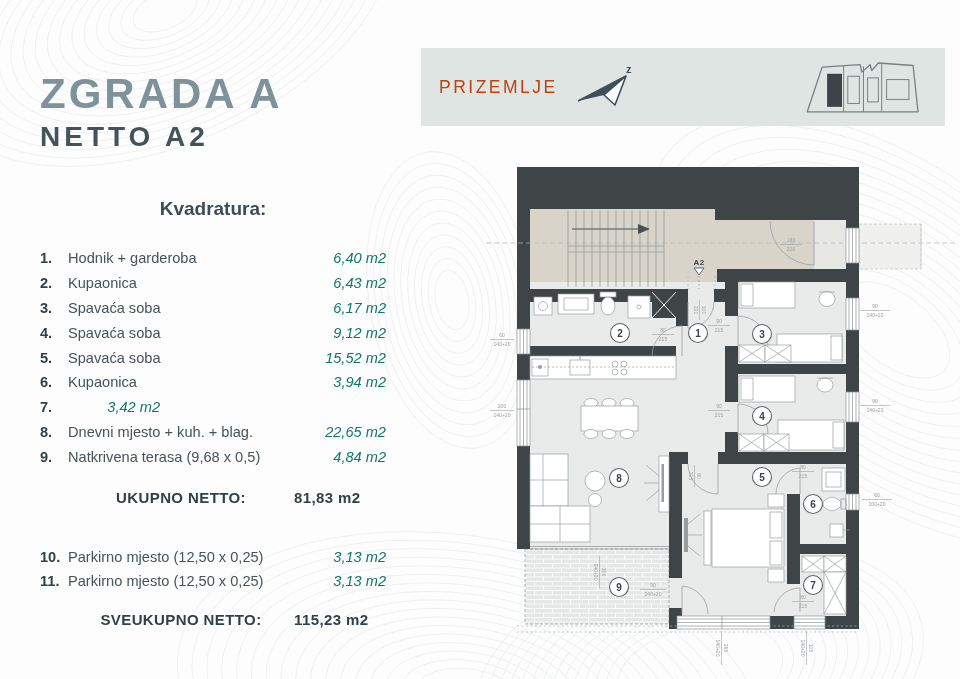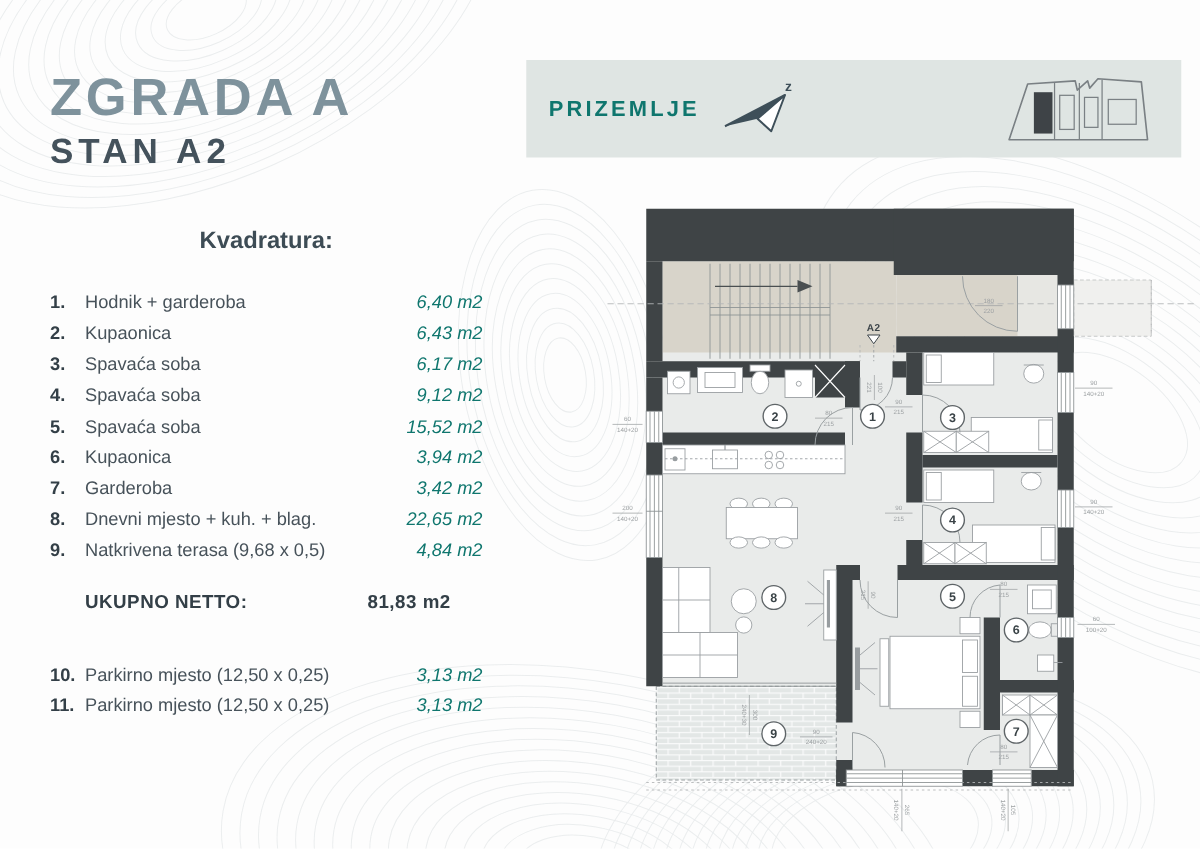--- a/index.html
+++ b/index.html
@@ -1,43 +1,43 @@
 <!DOCTYPE html>
 <html><head>
 <meta charset="utf-8">
 <style>
   html,body{margin:0;padding:0;}
   .page{position:relative;width:960px;height:679px;overflow:hidden;background:#fdfdfd;
         font-family:"Liberation Sans",sans-serif;}
   #bg{position:absolute;left:0;top:0;z-index:1;}
 
   
-  .left-panel{position:absolute;left:40px;top:0;width:346px;z-index:2;}
+  .left-panel{position:absolute;left:40px;top:16px;width:346px;z-index:2;}
   .building-title{margin:56px 0 0 0;font-size:42px;line-height:44px;font-weight:bold;
                   letter-spacing:3px;color:#7e929c;}
   .unit-title{margin:6px 0 0 0;font-size:28px;line-height:30px;font-weight:bold;
               letter-spacing:4px;color:#44525c;}
   .section-label{margin:46px 0 0 0;font-size:19px;font-weight:bold;color:#3d4c55;text-align:center;}
   .qlist{margin-top:26px;}
   .qrow{display:flex;align-items:center;height:24.8px;font-size:14.6px;color:#47525a;}
   .qnum{width:28px;font-weight:bold;color:#333f47;}
   .qname{flex:1;}
   .qval{width:92px;text-align:right;font-style:italic;color:#0f766e;}
   .total-row{display:flex;align-items:center;height:25px;font-size:15px;font-weight:bold;
              color:#333f47;letter-spacing:.4px;}
-  .total-row .tlabel{flex:1;padding-left:28px;}
+  .total-row .tlabel{flex:1;padding-left:28px;text-align:center;}
   .total-row .tval{width:92px;text-align:left;}
   .subtotal{margin-top:16px;}
   .extras{margin-top:34px;}
   .grand{margin-top:13px;}
 
   
   .floor-bar{position:absolute;left:421px;top:48px;width:524px;height:78px;background:#dfe5e3;
              display:flex;align-items:center;z-index:2;}
-  .floor-label{padding-left:18px;font-size:17.5px;font-weight:bold;letter-spacing:2.5px;color:#0f766e;}
+  .floor-label{padding-left:18px;font-size:17.5px;font-weight:normal;letter-spacing:2.5px;color:#c2410c;}
   .compass{margin-left:16px;}
   .bar-spacer{flex:1;}
   .site-icon{margin-right:22px;}
 
   
   .plan{position:absolute;left:484px;top:158px;z-index:2;}
   .dimtext{font-size:5px;fill:#9da1a3;}
   .marker-text{font-size:10px;font-weight:bold;fill:#3a4347;}
   .a2-text{font-size:8px;font-weight:bold;fill:#3d454a;letter-spacing:.5px;}
 </style>
@@ -127,21 +127,21 @@
         <ellipse cx="452" cy="300" rx="102" ry="56.1"></ellipse>
         <ellipse cx="452" cy="300" rx="114" ry="62.7"></ellipse>
         <ellipse cx="452" cy="300" rx="126" ry="69.30000000000001"></ellipse>
         <ellipse cx="452" cy="300" rx="138" ry="75.9"></ellipse>
         <ellipse cx="452" cy="300" rx="150" ry="82.5"></ellipse>
       </g>
     </svg>
 
 <div class="left-panel">
   <h1 class="building-title">ZGRADA A</h1>
-  <h2 class="unit-title">STAN A2</h2>
+  <h2 class="unit-title">NETTO A2</h2>
   <div class="section-label">Kvadratura:</div>
 
   <div class="qlist" id="qlist">
         <div class="qrow">
           <span class="qnum">1.</span>
           <span class="qname">Hodnik + garderoba</span>
           <span class="qval">6,40 m2</span>
         </div>
         <div class="qrow">
           <span class="qnum">2.</span>
@@ -163,21 +163,20 @@
           <span class="qname">Spavaća soba</span>
           <span class="qval">15,52 m2</span>
         </div>
         <div class="qrow">
           <span class="qnum">6.</span>
           <span class="qname">Kupaonica</span>
           <span class="qval">3,94 m2</span>
         </div>
         <div class="qrow">
           <span class="qnum">7.</span>
-          <span class="qname">Garderoba</span>
           <span class="qval">3,42 m2</span>
         </div>
         <div class="qrow">
           <span class="qnum">8.</span>
           <span class="qname">Dnevni mjesto + kuh. + blag.</span>
           <span class="qval">22,65 m2</span>
         </div>
         <div class="qrow">
           <span class="qnum">9.</span>
           <span class="qname">Natkrivena terasa (9,68 x 0,5)</span>
@@ -196,20 +195,24 @@
           <span class="qname">Parkirno mjesto (12,50 x 0,25)</span>
           <span class="qval">3,13 m2</span>
         </div>
         <div class="qrow">
           <span class="qnum">11.</span>
           <span class="qname">Parkirno mjesto (12,50 x 0,25)</span>
           <span class="qval">3,13 m2</span>
         </div>
       </div>
 
+  <div class="total-row grand">
+    <span class="tlabel">SVEUKUPNO NETTO:</span>
+    <span class="tval">115,23 m2</span>
+  </div>
 </div>
 
 <div class="floor-bar">
   <span class="floor-label">PRIZEMLJE</span>
   <svg class="compass" width="62" height="48" viewBox="0 0 62 48">
     <path d="M4,38 L52,13 L30,32 Z" fill="#3e4f59"></path>
     <path d="M52,13 L41,42 L30,32 Z" fill="#ffffff" stroke="#3e4f59" stroke-width="1.6" stroke-linejoin="round"></path>
     <path d="M4,38 L52,13" stroke="#3e4f59" stroke-width="1.6" fill="none"></path>
     <text x="52" y="10" font-size="11" font-weight="bold" fill="#3e4f59">z</text>
   </svg>

